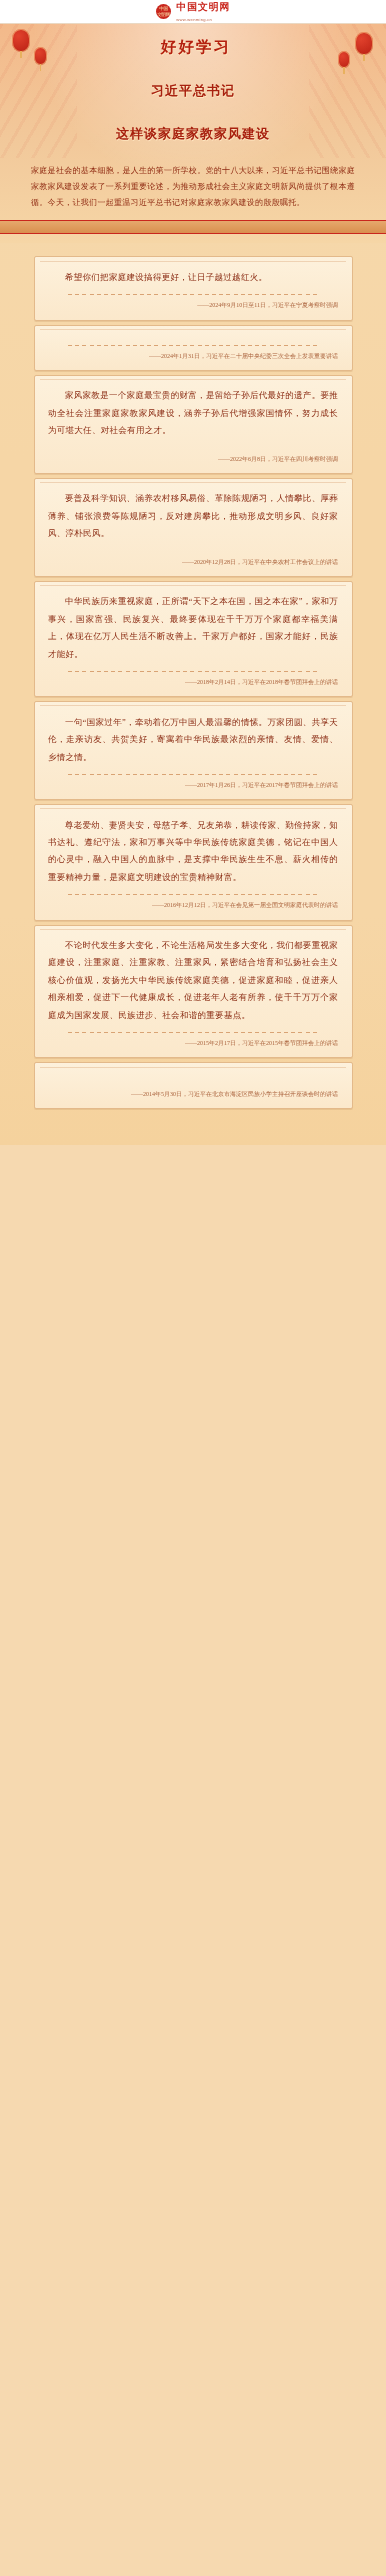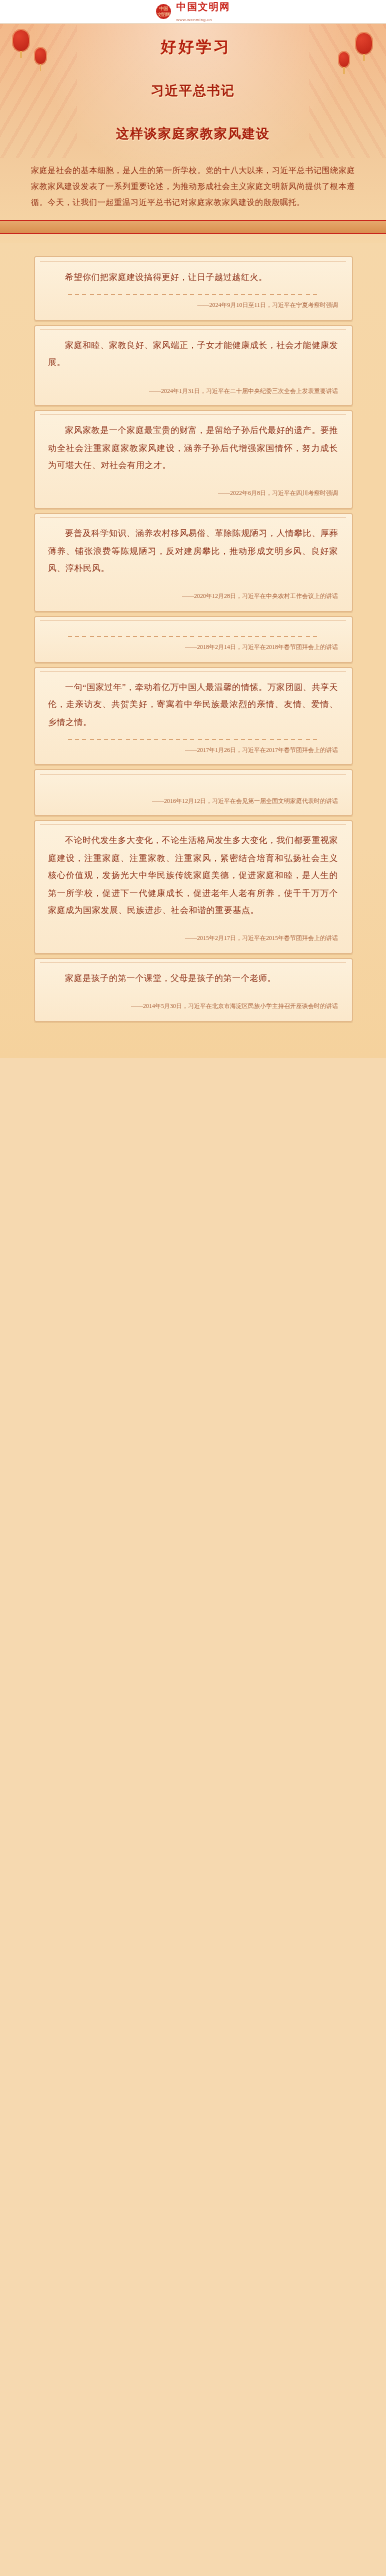--- a/index.html
+++ b/index.html
@@ -224,68 +224,68 @@
 
   <div class="cards">
       <div class="card">
         <div class="quote">希望你们把家庭建设搞得更好，让日子越过越红火。</div>
         <div class="divider"></div>
         <div class="source">
           <span class="sline">——2024年9月10日至11日，习近平在宁夏考察时强调</span>
         </div>
       </div>
       <div class="card">
-        <div class="quote">家庭和睦、家教良好、家风端正，子女才能健康成长，社会才能健康发展。</div>
         <div class="divider"></div>
         <div class="source">
           <span class="sline">——2024年1月31日，习近平在二十届中央纪委三次全会上发表重要讲话</span>
         </div>
       </div>
       <div class="card">
         <div class="quote">家风家教是一个家庭最宝贵的财富，是留给子孙后代最好的遗产。要推动全社会注重家庭家教家风建设，涵养子孙后代增强家国情怀，努力成长为可堪大任、对社会有用之才。</div>
         <div class="divider"></div>
         <div class="source">
           <span class="sline">——2022年6月8日，习近平在四川考察时强调</span>
         </div>
       </div>
       <div class="card">
         <div class="quote">要普及科学知识、涵养农村移风易俗、革除陈规陋习，人情攀比、厚葬薄养、铺张浪费等陈规陋习，反对建房攀比，推动形成文明乡风、良好家风、淳朴民风。</div>
         <div class="divider"></div>
         <div class="source">
           <span class="sline">——2020年12月28日，习近平在中央农村工作会议上的讲话</span>
         </div>
       </div>
       <div class="card">
+        <div class="quote">中华民族历来重视家庭，正所谓“天下之本在国，国之本在家”，家和万事兴，国家富强、民族复兴、最终要体现在千千万万个家庭都幸福美满上，体现在亿万人民生活不断改善上。千家万户都好，国家才能好，民族才能好。</div>
         <div class="divider"></div>
         <div class="source">
           <span class="sline">——2018年2月14日，习近平在2018年春节团拜会上的讲话</span>
         </div>
       </div>
       <div class="card">
         <div class="quote">一句“国家过年”，牵动着亿万中国人最温馨的情愫。万家团圆、共享天伦，走亲访友、共贺美好，寄寓着中华民族最浓烈的亲情、友情、爱情、乡情之情。</div>
         <div class="divider"></div>
         <div class="source">
           <span class="sline">——2017年1月26日，习近平在2017年春节团拜会上的讲话</span>
         </div>
       </div>
       <div class="card">
+        <div class="quote">尊老爱幼、妻贤夫安，母慈子孝、兄友弟恭，耕读传家、勤俭持家，知书达礼、遵纪守法，家和万事兴等中华民族传统家庭美德，铭记在中国人的心灵中，融入中国人的血脉中，是支撑中华民族生生不息、薪火相传的重要精神力量，是家庭文明建设的宝贵精神财富。</div>
         <div class="divider"></div>
         <div class="source">
           <span class="sline">——2016年12月12日，习近平在会见第一届全国文明家庭代表时的讲话</span>
         </div>
       </div>
       <div class="card">
-        <div class="quote">不论时代发生多大变化，不论生活格局发生多大变化，我们都要重视家庭建设，注重家庭、注重家教、注重家风，紧密结合培育和弘扬社会主义核心价值观，发扬光大中华民族传统家庭美德，促进家庭和睦，是人生的第一所学校，促进下一代健康成长，促进老年人老有所养，使千千万万个家庭成为国家发展、民族进步、社会和谐的重要基点。</div>
+        <div class="quote">不论时代发生多大变化，不论生活格局发生多大变化，我们都要重视家庭建设，注重家庭、注重家教、注重家风，紧密结合培育和弘扬社会主义核心价值观，发扬光大中华民族传统家庭美德，促进家庭和睦，促进亲人相亲相爱，促进下一代健康成长，促进老年人老有所养，使千千万万个家庭成为国家发展、民族进步、社会和谐的重要基点。</div>
         <div class="divider"></div>
         <div class="source">
           <span class="sline">——2015年2月17日，习近平在2015年春节团拜会上的讲话</span>
         </div>
       </div>
       <div class="card">
-        <div class="quote">家庭是孩子的第一个课堂，父母是孩子的第一个老师。</div>
         <div class="divider"></div>
         <div class="source">
           <span class="sline">——2014年5月30日，习近平在北京市海淀区民族小学主持召开座谈会时的讲话</span>
         </div>
       </div>
     </div>
 
   <div class="footer-pad"></div>
 </div>
 

